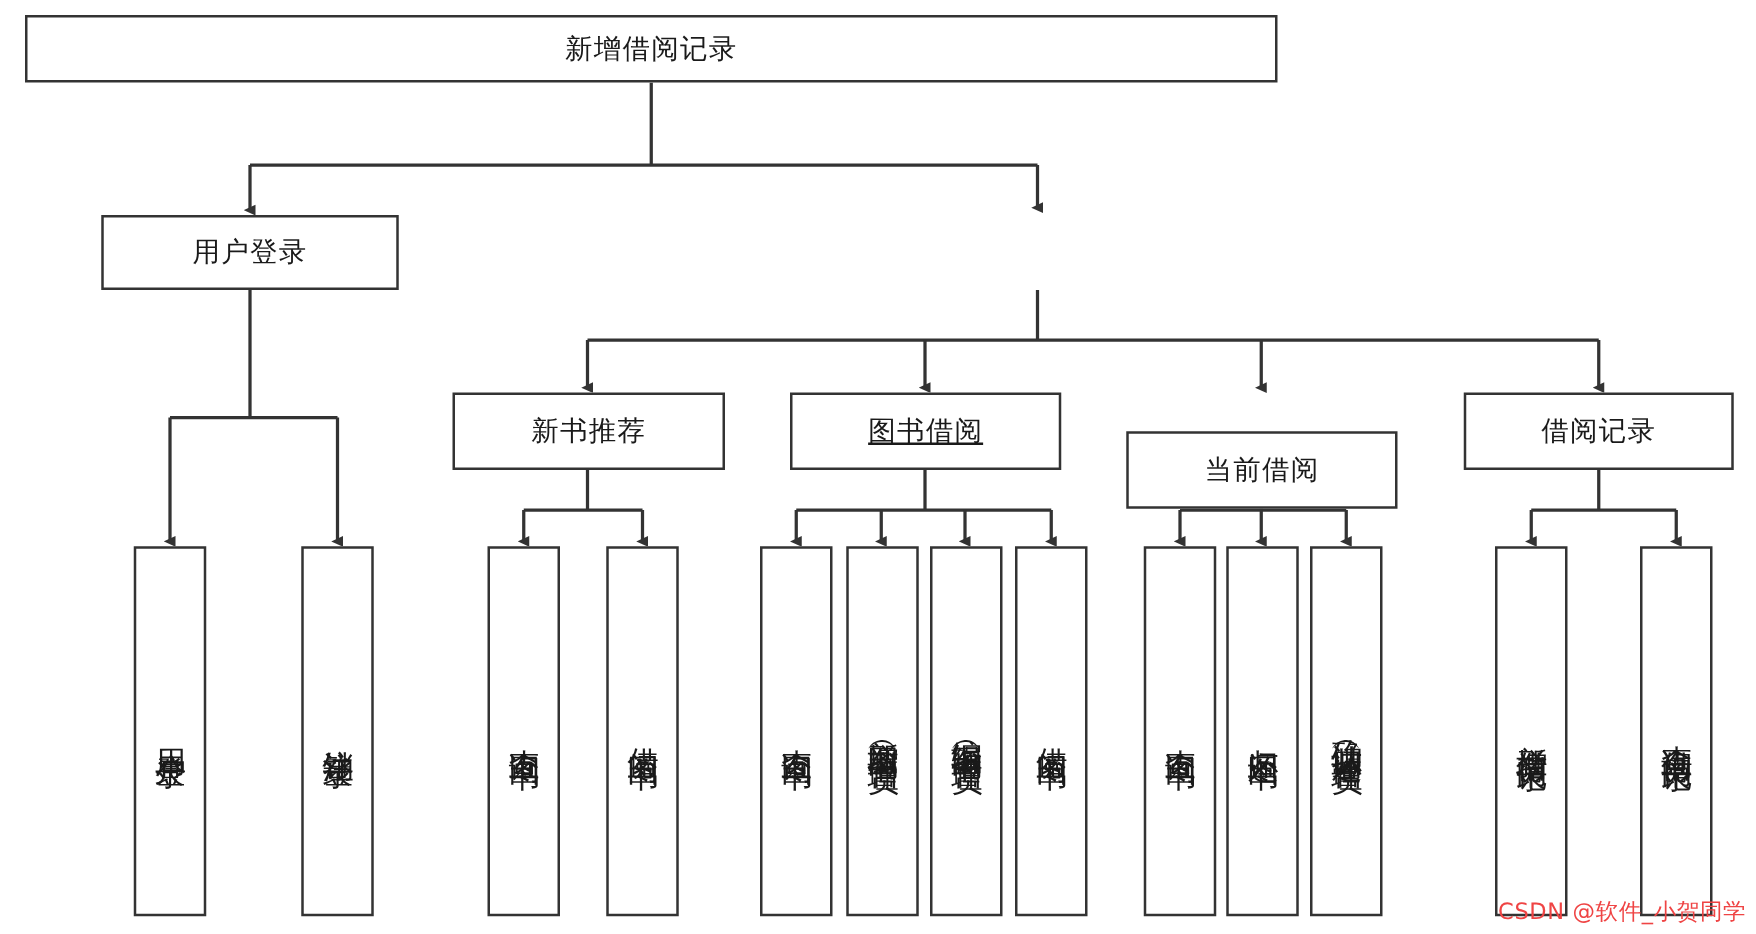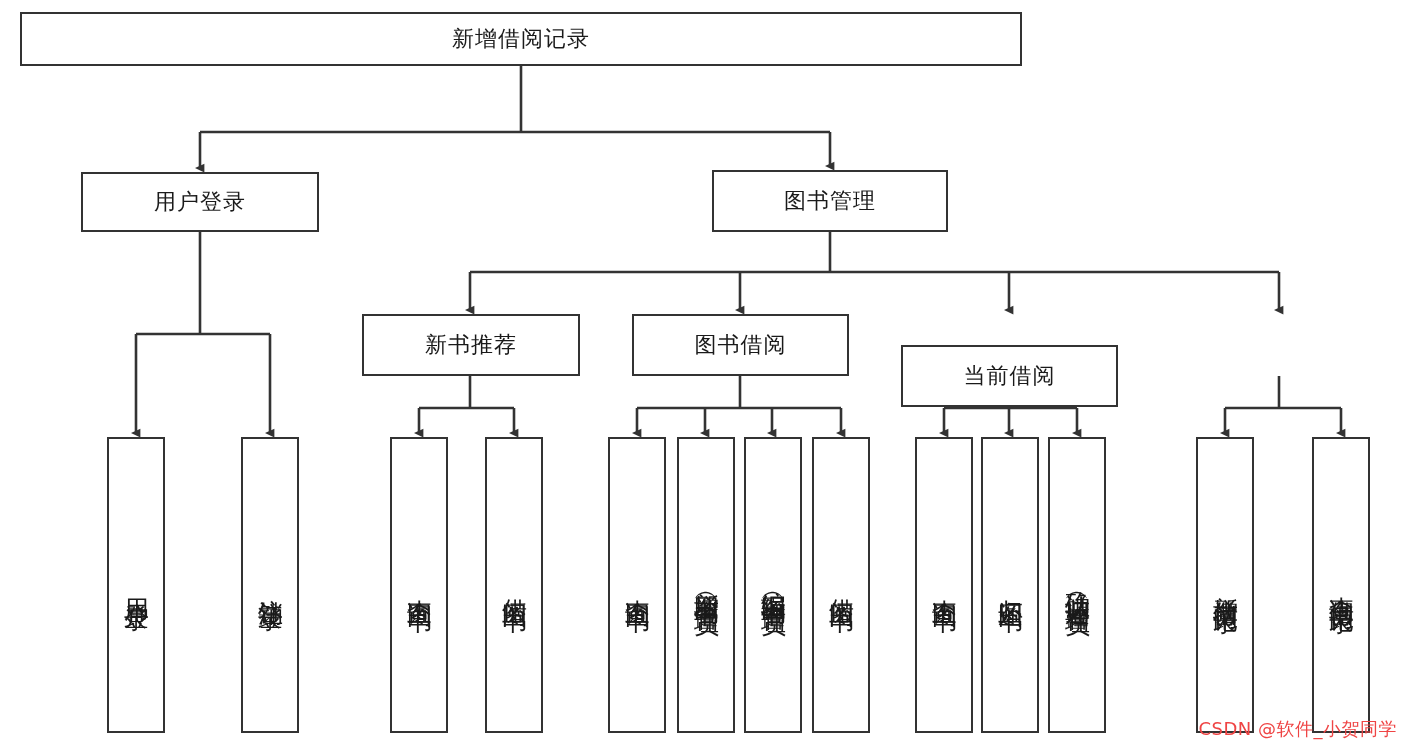--- a/index.html
+++ b/index.html
@@ -121,32 +121,32 @@
     </g>
   </svg>
 
   <div class="node node-h" style="left:20px; top:12px; width:1002px; height:54px;">
     <span>新增借阅记录</span>
   </div>
 
   <div class="node node-h" style="left:81px; top:172px; width:238px; height:60px;">
     <span>用户登录</span>
   </div>
-  <div class="node node-h" style="left:712px; top:170px; width:236px; height:62px;">
-    <span>图书管理</span>
-  </div>
 
   <div class="node node-h" style="left:362px; top:314px; width:218px; height:62px;">
     <span>新书推荐</span>
   </div>
-  <div class="node node-h" style="left:632px; top:314px; width:217px; height:62px;">
+  <div class="node node-h" style="left:632px; top:314px; width:217px; height:62px;text-decoration:underline;">
     <span>图书借阅</span>
   </div>
   <div class="node node-h" style="left:901px; top:314px; width:217px; height:62px;margin-top:31px;">
     <span>当前借阅</span>
+  </div>
+  <div class="node node-h" style="left:1171px; top:314px; width:216px; height:62px;">
+    <span>借阅记录</span>
   </div>
 
   <div class="node node-v" style="left:107px; top:437px; width:58px; height:296px;">
     <span>用户登录</span>
   </div>
   <div class="node node-v" style="left:241px; top:437px; width:58px; height:296px;">
     <span>注销登录</span>
   </div>
 
   <div class="node node-v" style="left:390px; top:437px; width:58px; height:296px;">

